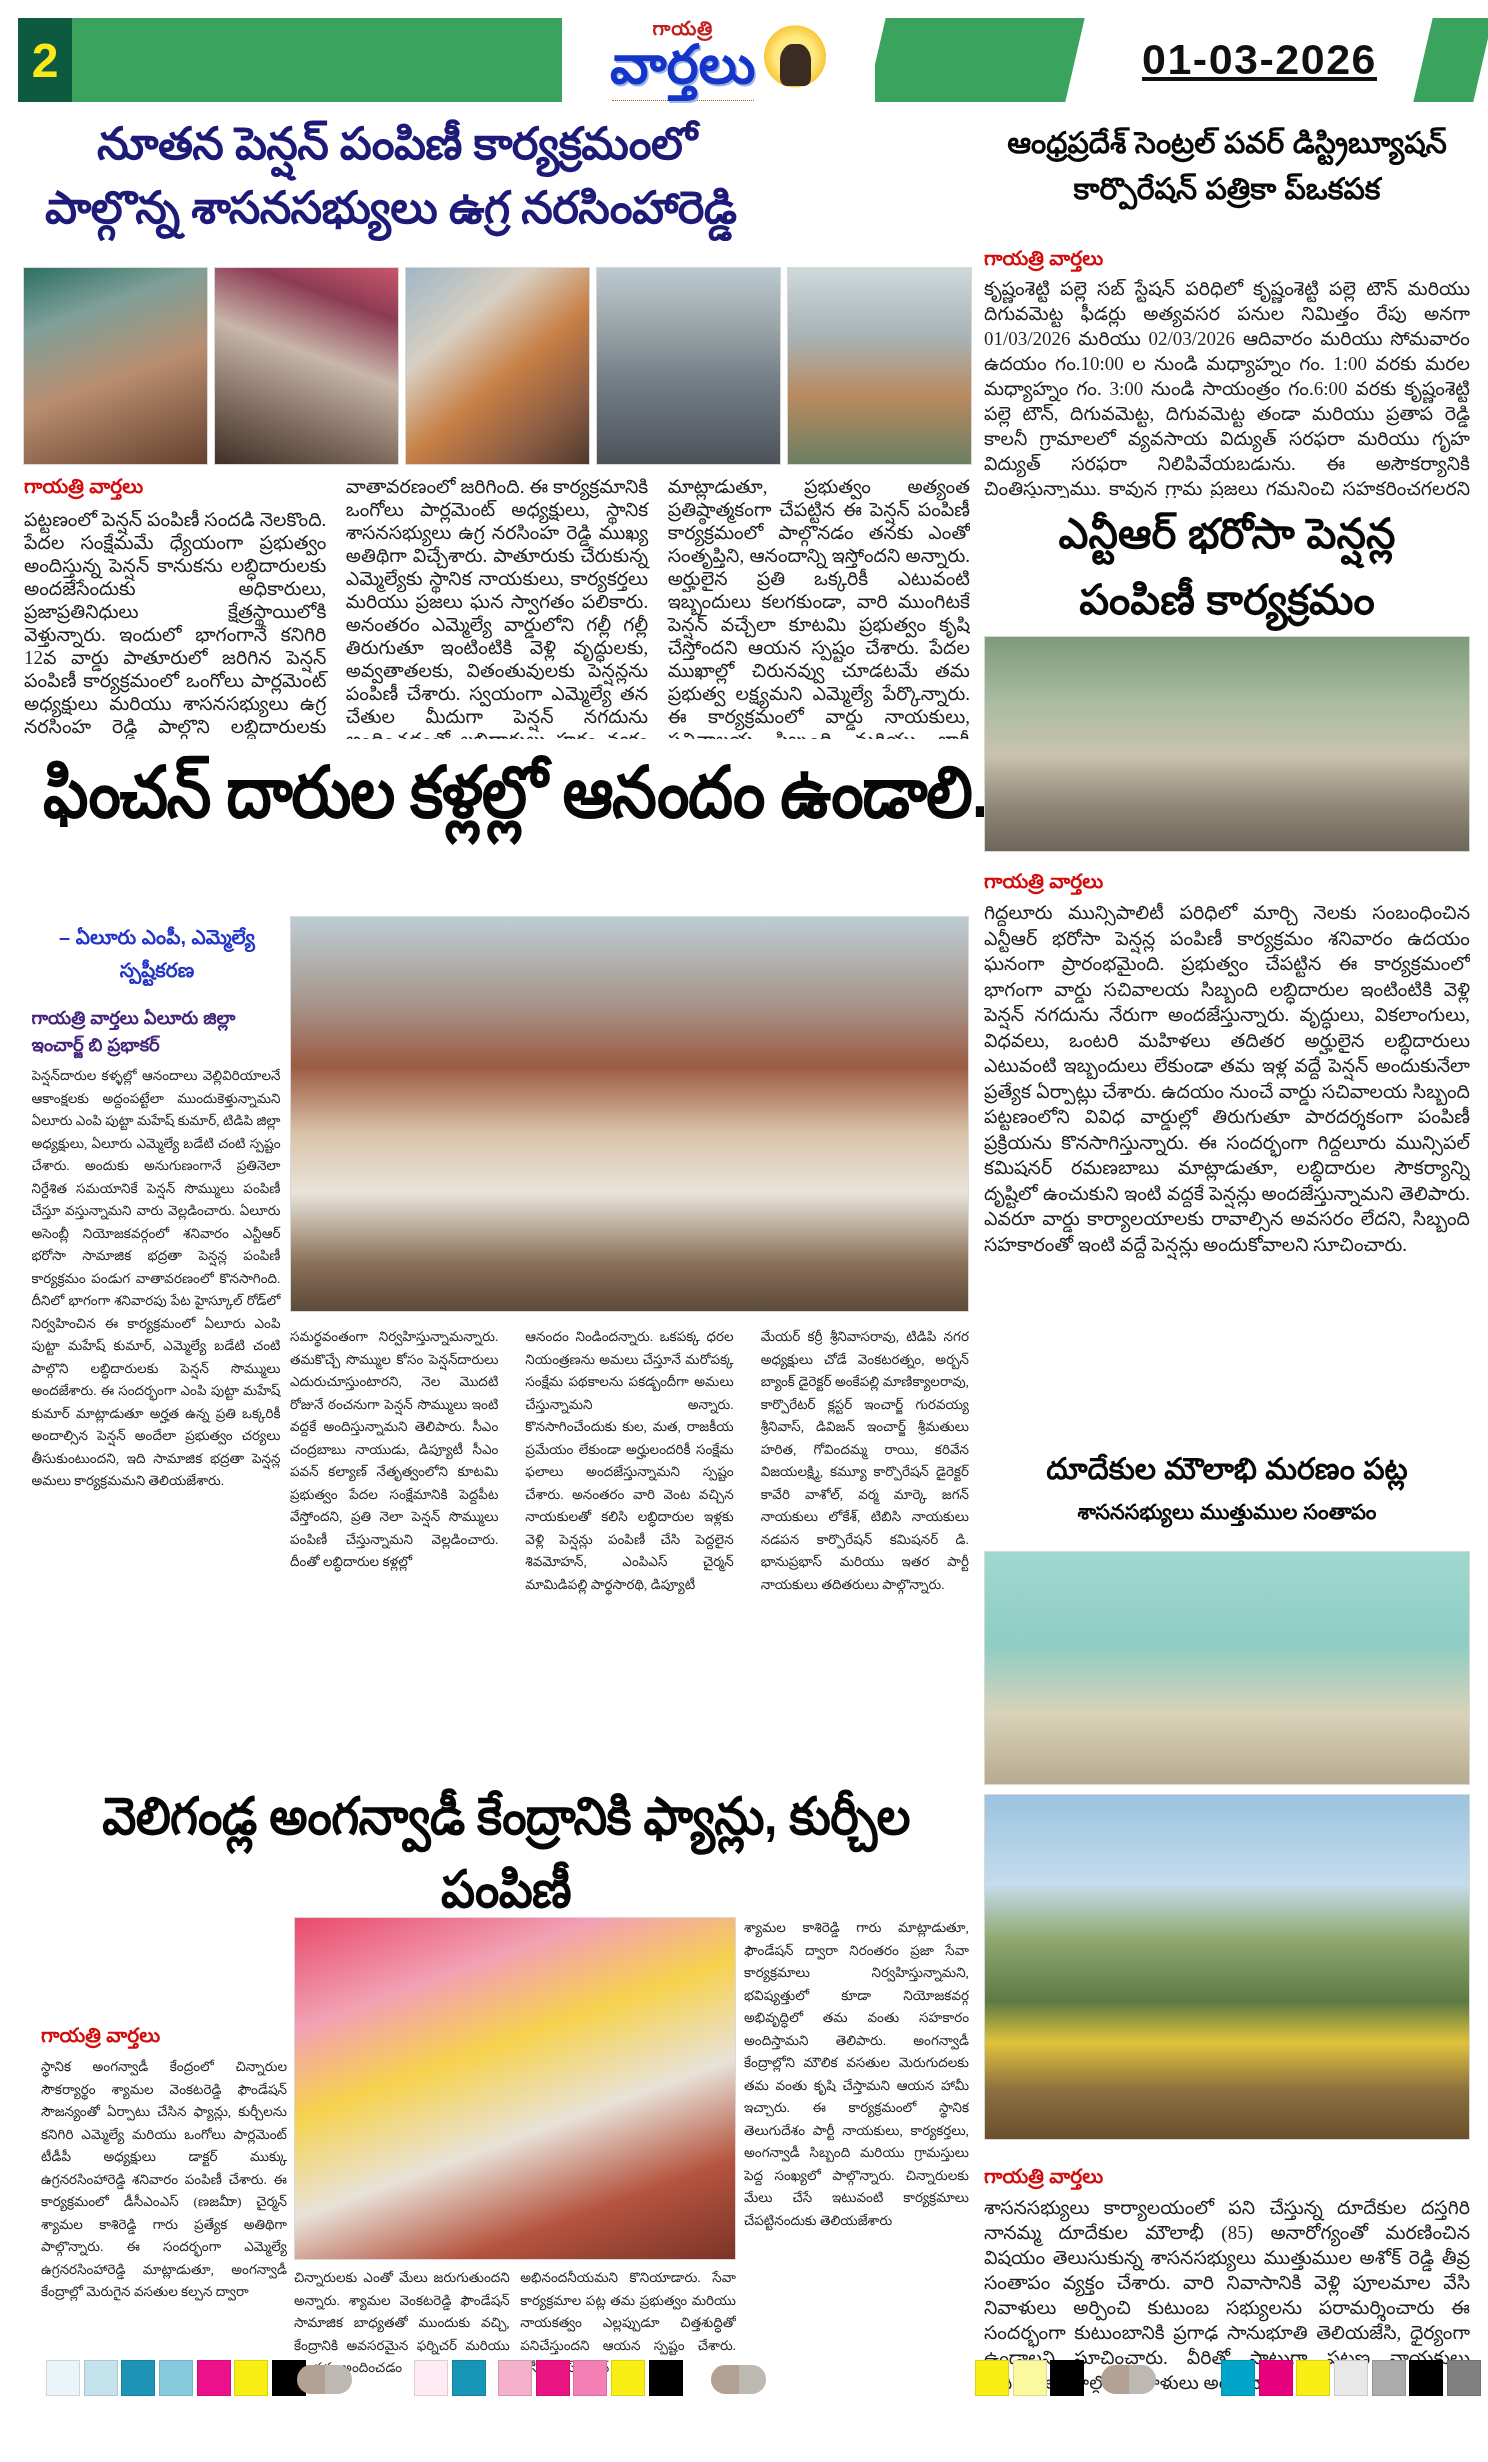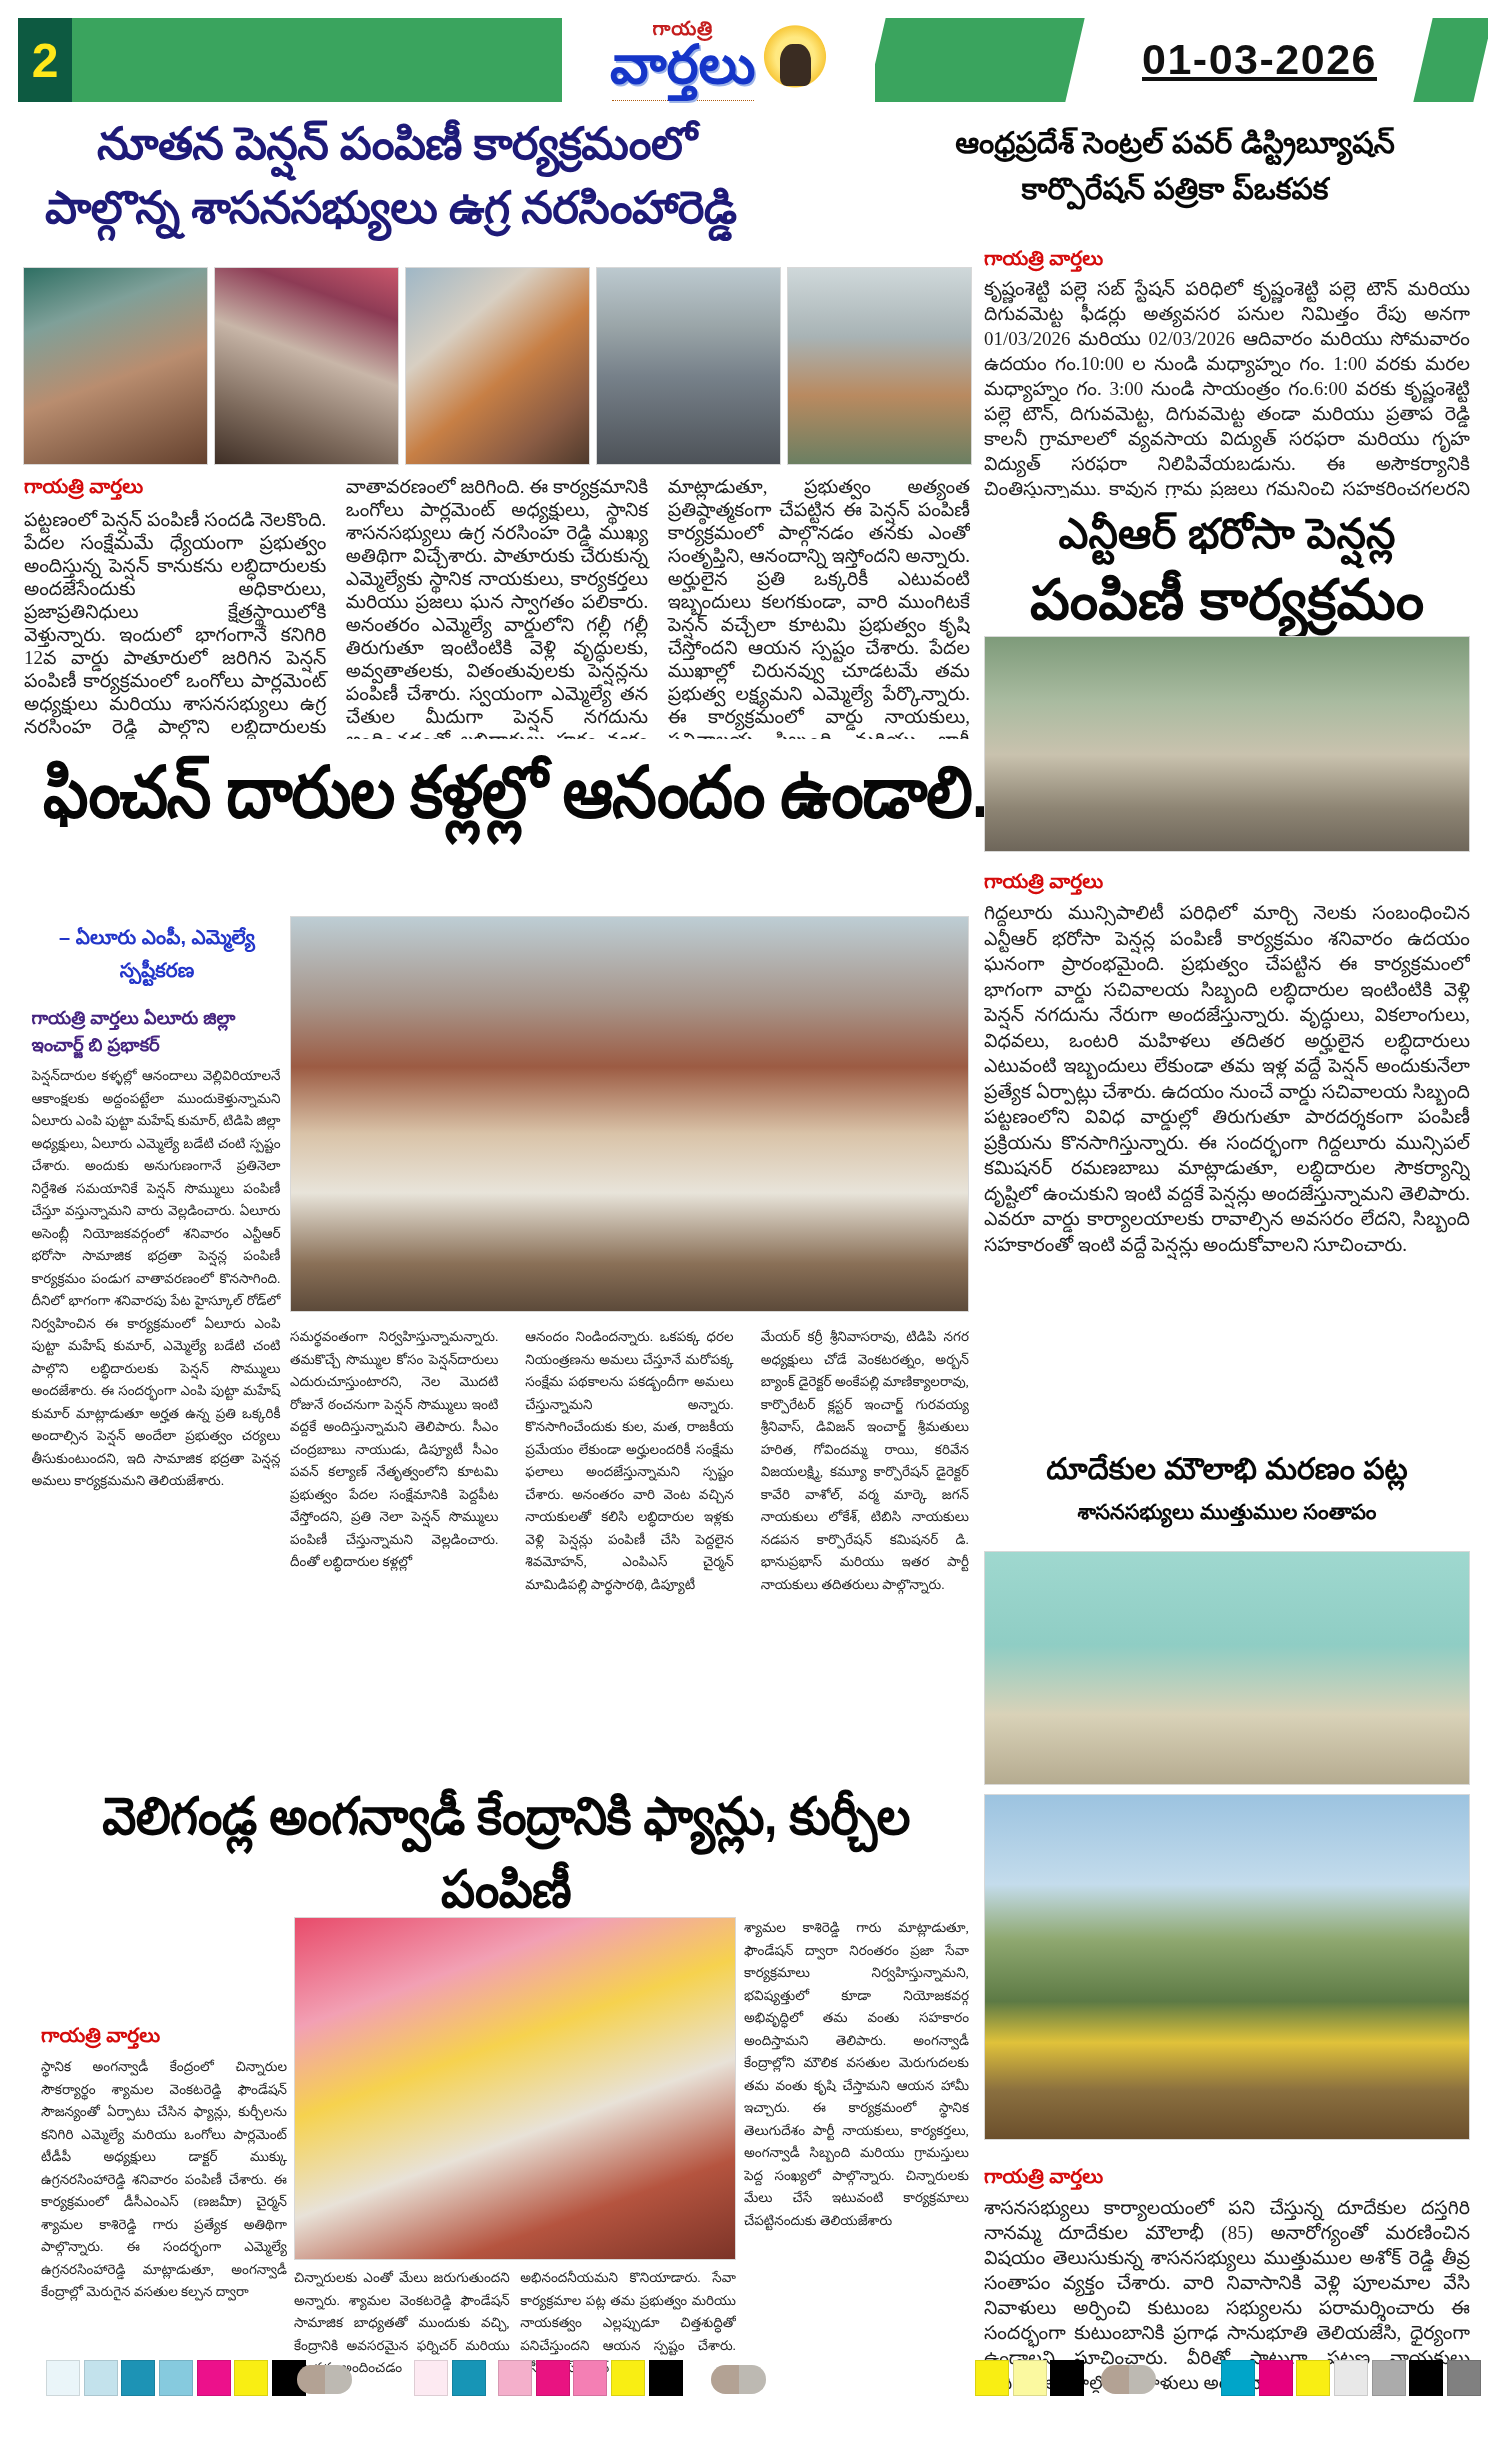--- a/index.html
+++ b/index.html
@@ -133,30 +133,30 @@
 
   <div class="abs photo ph-frame ph-fans" style="left:294px; top:1917px; width:442px; height:343px;"></div>
 
   <div class="abs bodytxt" style="left:744px; top:1917px; width:225px; height:516px; overflow:hidden; font-size:13.5px; line-height:22.5px;">శ్యామల కాశిరెడ్డి గారు మాట్లాడుతూ, ఫౌండేషన్ ద్వారా నిరంతరం ప్రజా సేవా కార్యక్రమాలు నిర్వహిస్తున్నామని, భవిష్యత్తులో కూడా నియోజకవర్గ అభివృద్ధిలో తమ వంతు సహకారం అందిస్తామని తెలిపారు. అంగన్వాడీ కేంద్రాల్లోని మౌలిక వసతుల మెరుగుదలకు తమ వంతు కృషి చేస్తామని ఆయన హామీ ఇచ్చారు. ఈ కార్యక్రమంలో స్థానిక తెలుగుదేశం పార్టీ నాయకులు, కార్యకర్తలు, అంగన్వాడీ సిబ్బంది మరియు గ్రామస్తులు పెద్ద సంఖ్యలో పాల్గొన్నారు. చిన్నారులకు మేలు చేసే ఇటువంటి కార్యక్రమాలు చేపట్టినందుకు తెలియజేశారు</div>
 
   <div class="abs" style="left:294px; top:2267px; width:442px; height:161px; overflow:hidden; display:flex; gap:10.5px;">
     <div class="bodytxt" style="flex:1; font-size:13.5px; line-height:22.5px;">చిన్నారులకు ఎంతో మేలు జరుగుతుందని అన్నారు. శ్యామల వెంకటరెడ్డి ఫౌండేషన్ సామాజిక బాధ్యతతో ముందుకు వచ్చి, కేంద్రానికి అవసరమైన ఫర్నిచర్ మరియు ఫ్యాన్లను అందించడం</div>
     <div class="bodytxt" style="flex:1; font-size:13.5px; line-height:22.5px;">అభినందనీయమని కొనియాడారు. సేవా కార్యక్రమాల పట్ల తమ ప్రభుత్వం మరియు నాయకత్వం ఎల్లప్పుడూ చిత్తశుద్ధితో పనిచేస్తుందని ఆయన స్పష్టం చేశారు. డీసీఎంఎస్ చైర్మన్</div>
   </div>
 
-  <div class="abs" style="left:932px; top:120px; width:486px;">
+  <div class="abs" style="left:984px; top:120px; width:486px;">
     <div class="sb-headline" style="font-size:30px; line-height:46px;">ఆంధ్రప్రదేశ్ సెంట్రల్ పవర్ డిస్ట్రిబ్యూషన్</div>
     <div class="sb-headline" style="font-size:30px; line-height:46px;">కార్పొరేషన్ పత్రికా ప్ఒకపక</div>
   </div>
   <div class="abs brand-byline" style="left:984px; top:247px;">గాయత్రి వార్తలు</div>
   <div class="abs bodytxt" style="left:984px; top:276px; width:486px; height:222px; overflow:hidden; line-height:25px;">కృష్ణంశెట్టి పల్లె సబ్ స్టేషన్ పరిధిలో కృష్ణంశెట్టి పల్లె టౌన్ మరియు దిగువమెట్ట ఫీడర్లు అత్యవసర పనుల నిమిత్తం రేపు అనగా 01/03/2026 మరియు 02/03/2026 ఆదివారం మరియు సోమవారం ఉదయం గం.10:00 ల నుండి మధ్యాహ్నం గం. 1:00 వరకు మరల మధ్యాహ్నం గం. 3:00 నుండి సాయంత్రం గం.6:00 వరకు కృష్ణంశెట్టి పల్లె టౌన్, దిగువమెట్ట, దిగువమెట్ట తండా మరియు ప్రతాప రెడ్డి కాలనీ గ్రామాలలో వ్యవసాయ విద్యుత్ సరఫరా మరియు గృహ విద్యుత్ సరఫరా నిలిపివేయబడును. ఈ అసౌకర్యానికి చింతిస్తున్నాము. కావున గ్రామ ప్రజలు గమనించి సహకరించగలరని కోరుచున్నాము.</div>
 
   <div class="abs" style="left:984px; top:501px; width:486px;">
     <div class="sb-headline" style="font-size:42px; line-height:66px;">ఎన్టీఆర్ భరోసా పెన్షన్ల</div>
-    <div class="sb-headline" style="font-size:56px; line-height:66px;">పంపిణీ కార్యక్రమం</div>
+    <div class="sb-headline" style="font-size:42px; line-height:66px;">పంపిణీ కార్యక్రమం</div>
   </div>
   <div class="abs photo ph-frame ph-ntr" style="left:984px; top:636px; width:486px; height:216px;"></div>
   <div class="abs brand-byline" style="left:984px; top:870px;">గాయత్రి వార్తలు</div>
   <div class="abs bodytxt" style="left:984px; top:900px; width:486px; height:543px; overflow:hidden; line-height:25.5px;">గిద్దలూరు మున్సిపాలిటీ పరిధిలో మార్చి నెలకు సంబంధించిన ఎన్టీఆర్ భరోసా పెన్షన్ల పంపిణీ కార్యక్రమం శనివారం ఉదయం ఘనంగా ప్రారంభమైంది. ప్రభుత్వం చేపట్టిన ఈ కార్యక్రమంలో భాగంగా వార్డు సచివాలయ సిబ్బంది లబ్ధిదారుల ఇంటింటికి వెళ్లి పెన్షన్ నగదును నేరుగా అందజేస్తున్నారు. వృద్ధులు, వికలాంగులు, విధవలు, ఒంటరి మహిళలు తదితర అర్హులైన లబ్ధిదారులు ఎటువంటి ఇబ్బందులు లేకుండా తమ ఇళ్ల వద్దే పెన్షన్ అందుకునేలా ప్రత్యేక ఏర్పాట్లు చేశారు. ఉదయం నుంచే వార్డు సచివాలయ సిబ్బంది పట్టణంలోని వివిధ వార్డుల్లో తిరుగుతూ పారదర్శకంగా పంపిణీ ప్రక్రియను కొనసాగిస్తున్నారు. ఈ సందర్భంగా గిద్దలూరు మున్సిపల్ కమిషనర్ రమణబాబు మాట్లాడుతూ, లబ్ధిదారుల సౌకర్యాన్ని దృష్టిలో ఉంచుకుని ఇంటి వద్దకే పెన్షన్లు అందజేస్తున్నామని తెలిపారు. ఎవరూ వార్డు కార్యాలయాలకు రావాల్సిన అవసరం లేదని, సిబ్బంది సహకారంతో ఇంటి వద్దే పెన్షన్లు అందుకోవాలని సూచించారు.</div>
 
   <div class="abs" style="left:984px; top:1447px; width:486px;">
     <div class="sb-headline" style="font-size:30px; line-height:43px;">దూదేకుల మౌలాభి మరణం పట్ల</div>
     <div class="sb-headline" style="font-size:21px; line-height:43px;">శాసనసభ్యులు ముత్తుముల సంతాపం</div>
   </div>
   <div class="abs photo ph-frame ph-cond" style="left:984px; top:1551px; width:486px; height:234px;"></div>

